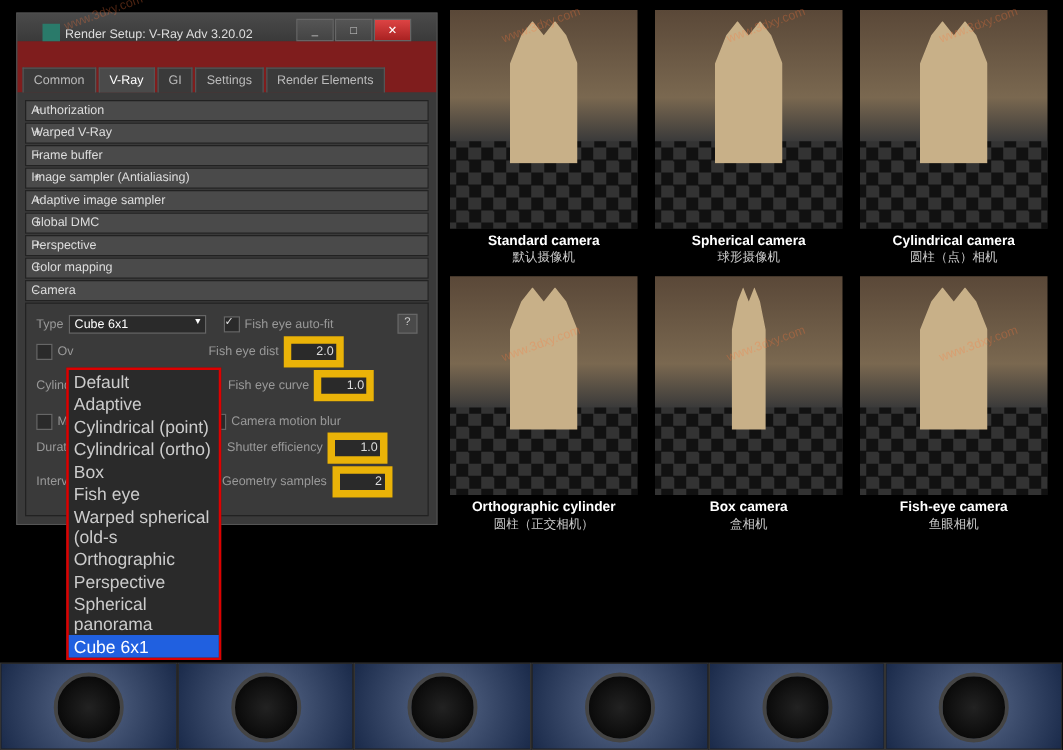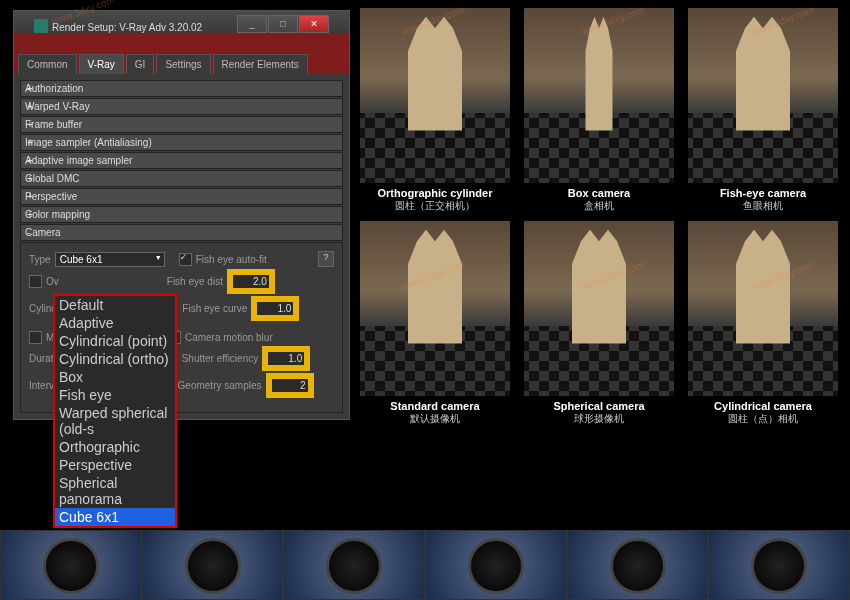--- a/index.html
+++ b/index.html
@@ -138,64 +138,64 @@
 <div class="arrow-line"></div>
 <div class="arrow-head"></div>
 
 <div class="gallery">
   <div class="grow">
     <div class="gitem">
       <div class="thumb">
           <div class="floor"></div>
           <div class="cathedral"></div>
         </div>
+      <div class="gcap">Standard camera</div>
+      <div class="gcap2">默认摄像机</div>
+    </div>
+    <div class="gitem">
+      <div class="thumb">
+          <div class="floor"></div>
+          <div class="cathedral"></div>
+        </div>
+      <div class="gcap">Spherical camera</div>
+      <div class="gcap2">球形摄像机</div>
+    </div>
+    <div class="gitem">
+      <div class="thumb">
+          <div class="floor"></div>
+          <div class="cathedral"></div>
+        </div>
+      <div class="gcap">Cylindrical camera</div>
+      <div class="gcap2">圆柱（点）相机</div>
+    </div>
+  </div>
+  <div class="grow">
+    <div class="gitem">
+      <div class="thumb">
+          <div class="floor"></div>
+          <div class="cathedral"></div>
+        </div>
       <div class="gcap">Orthographic cylinder</div>
       <div class="gcap2">圆柱（正交相机）</div>
     </div>
     <div class="gitem">
       <div class="thumb box">
           <div class="floor"></div>
           <div class="cathedral" style="left:35%;right:35%"></div>
         </div>
       <div class="gcap">Box camera</div>
       <div class="gcap2">盒相机</div>
     </div>
     <div class="gitem">
       <div class="thumb">
           <div class="floor"></div>
           <div class="cathedral"></div>
         </div>
       <div class="gcap">Fish-eye camera</div>
       <div class="gcap2">鱼眼相机</div>
-    </div>
-  </div>
-  <div class="grow">
-    <div class="gitem">
-      <div class="thumb">
-          <div class="floor"></div>
-          <div class="cathedral"></div>
-        </div>
-      <div class="gcap">Standard camera</div>
-      <div class="gcap2">默认摄像机</div>
-    </div>
-    <div class="gitem">
-      <div class="thumb">
-          <div class="floor"></div>
-          <div class="cathedral"></div>
-        </div>
-      <div class="gcap">Spherical camera</div>
-      <div class="gcap2">球形摄像机</div>
-    </div>
-    <div class="gitem">
-      <div class="thumb">
-          <div class="floor"></div>
-          <div class="cathedral"></div>
-        </div>
-      <div class="gcap">Cylindrical camera</div>
-      <div class="gcap2">圆柱（点）相机</div>
     </div>
   </div>
 </div>
 
 <div class="bottombar">
   <div class="bcell">
       <div class="wheel"></div>
     </div>
   <div class="bcell">
       <div class="wheel"></div>

